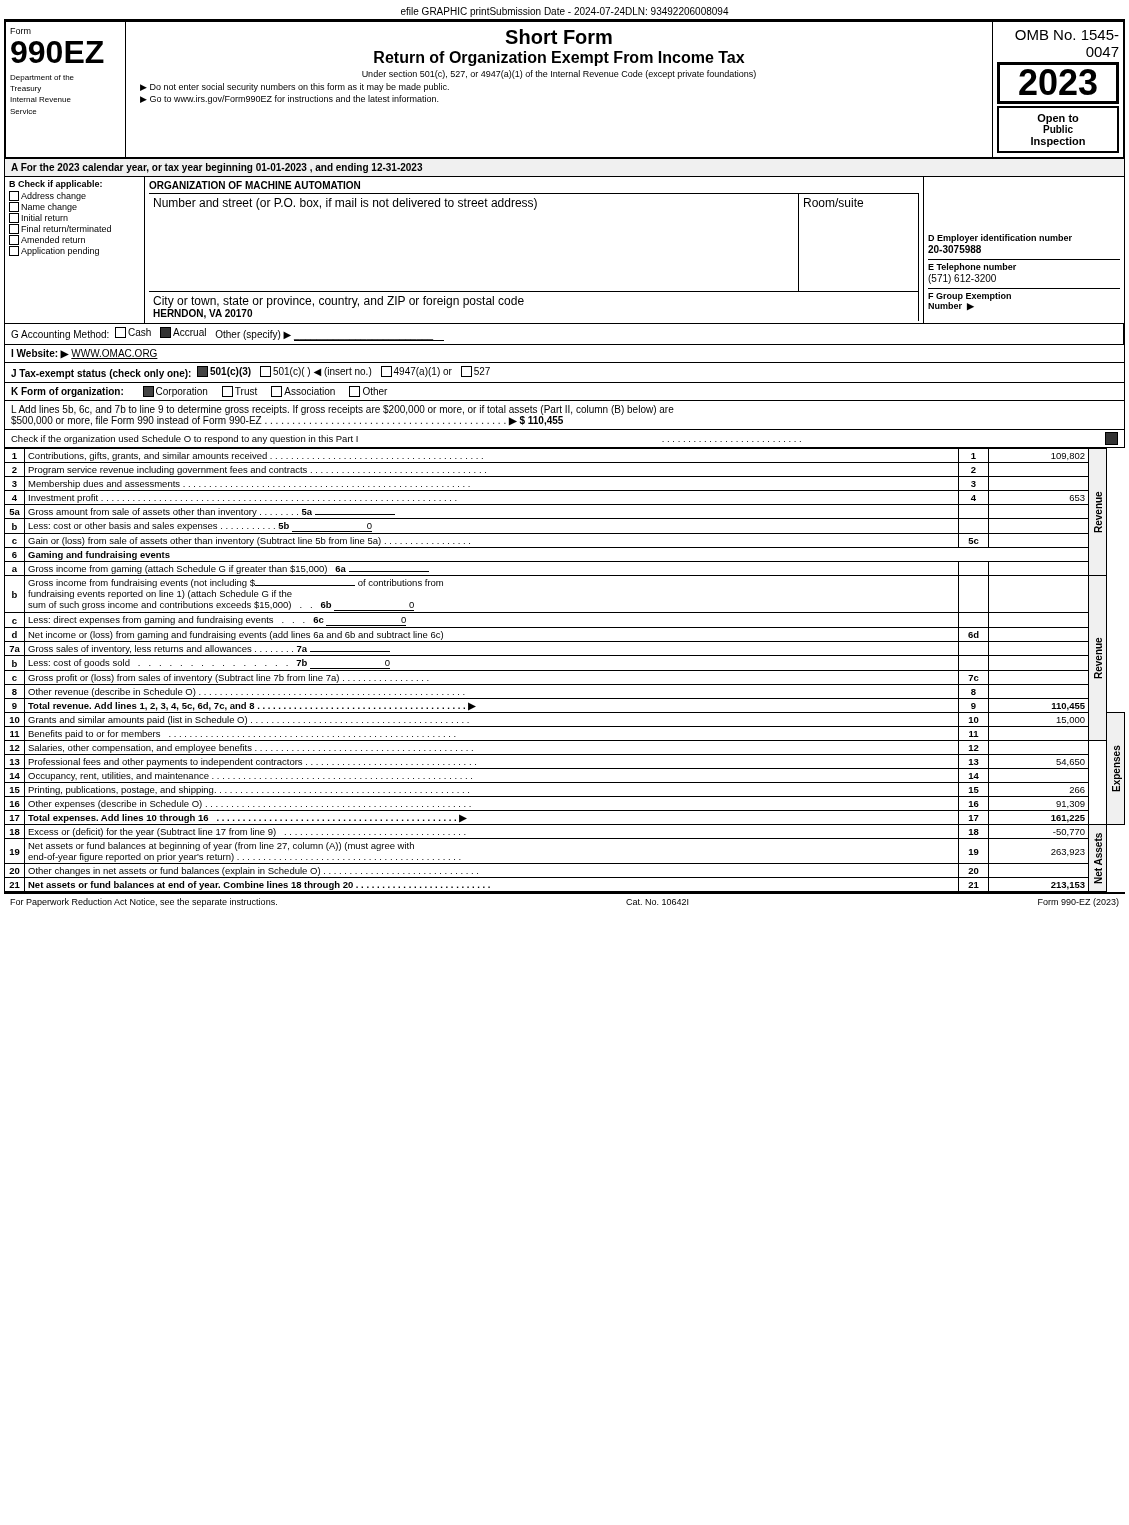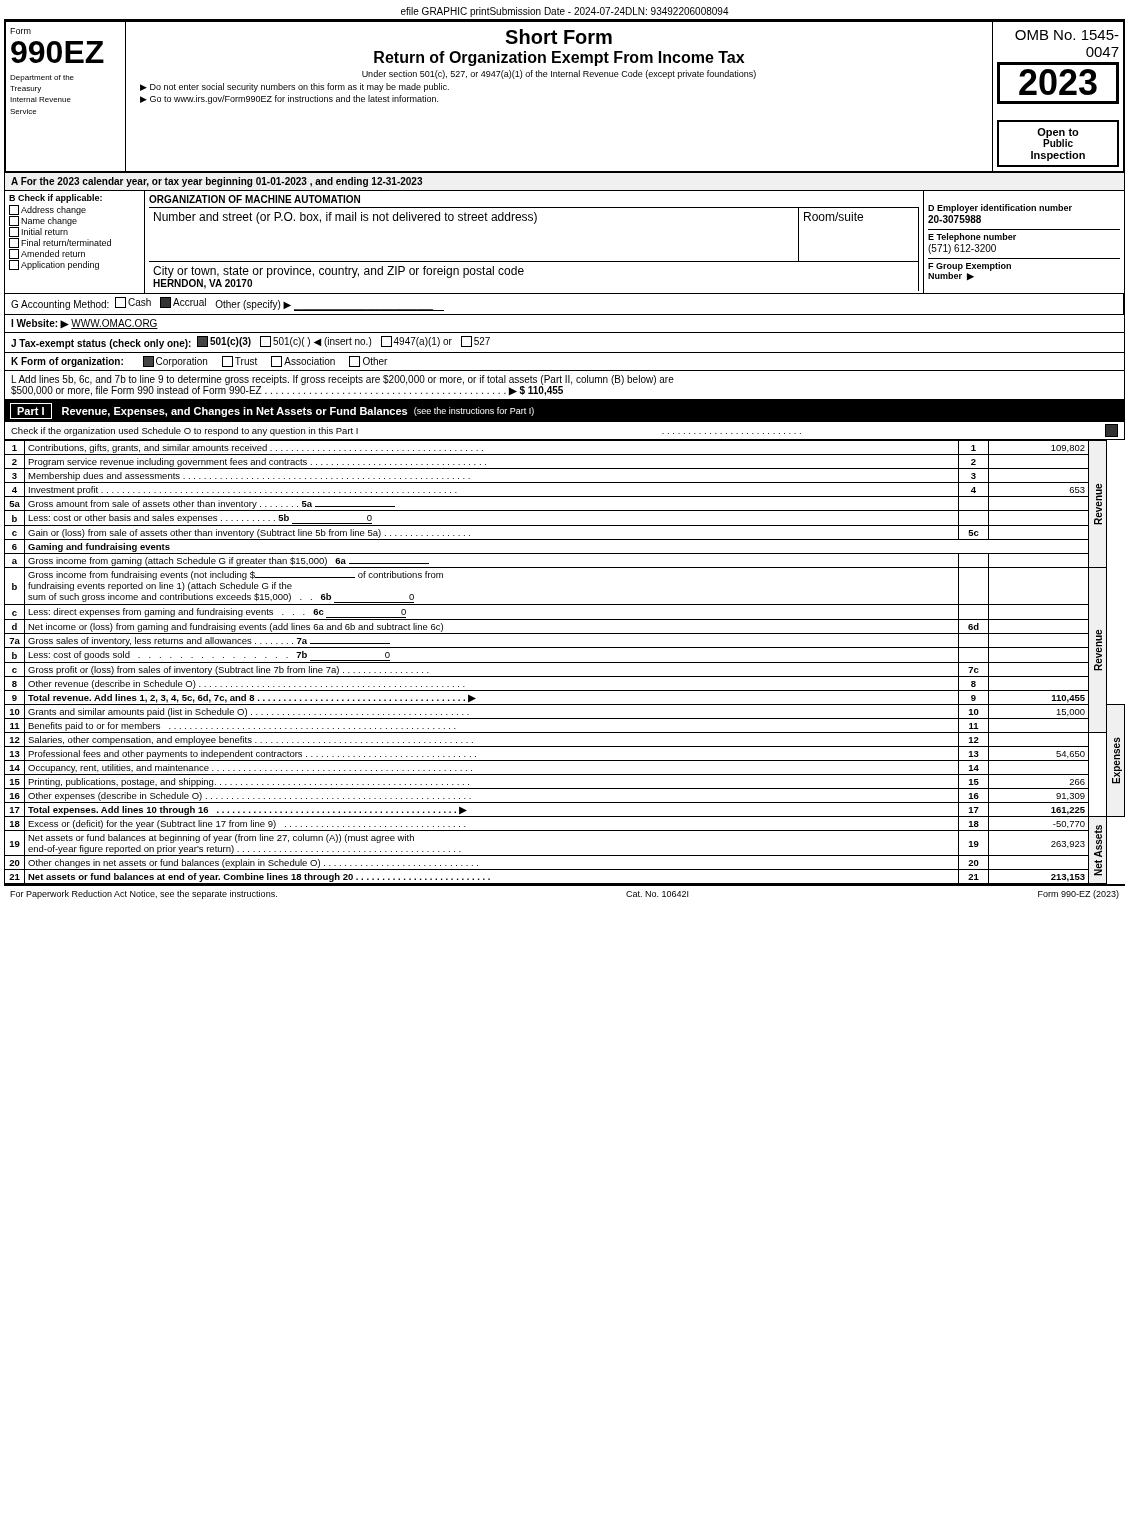--- a/index.html
+++ b/index.html
@@ -18,21 +18,21 @@
     .header-center { flex: 1; border-right: 1px solid #000; padding: 4px; text-align: center; }
     .short-form-title { font-size: 20px; font-weight: bold; }
     .return-title { font-size: 16px; font-weight: bold; }
     .under-section { font-size: 9px; margin-top: 2px; }
     .dont-enter { font-size: 9px; margin-top: 3px; text-align: left; padding-left: 10px; }
     .go-to { font-size: 9px; margin-top: 2px; text-align: left; padding-left: 10px; }
     
     .header-right { width: 130px; padding: 4px; }
     .omb { font-size: 15px; text-align: right; }
     .year-box { border: 3px solid #000; text-align: center; font-size: 36px; font-weight: bold; margin: 2px 0; line-height: 1; }
-    .open-box { border: 2px solid #000; text-align: center; padding: 4px 12px; margin-top: 16px; }
+    .open-box { border: 2px solid #000; text-align: center; padding: 4px 12px; margin-top: 2px; }
     .open-box-title { font-size: 11px; font-weight: bold; }
     .open-box-sub { font-size: 10px; font-weight: bold; }
     .open-box-detail { font-size: 11px; font-weight: bold; }
     
     
     .section-a { border: 1px solid #000; border-top: none; padding: 3px 6px; font-size: 10px; font-weight: bold; background: #f0f0f0; }
     
     
     .fields-area { border: 1px solid #000; border-top: none; }
     .fields-row { display: flex; border-bottom: 1px solid #000; }
@@ -40,21 +40,21 @@
     
     .field-b { width: 140px; border-right: 1px solid #000; padding: 2px 4px; font-size: 9px; }
     .field-b-title { font-size: 9px; font-weight: bold; margin-bottom: 2px; }
     .checkbox-row { display: flex; align-items: center; gap: 2px; margin: 1px 0; font-size: 9px; }
     .cb { width: 10px; height: 10px; border: 1px solid #000; display: inline-block; flex-shrink: 0; }
     
     .field-c { flex: 1; border-right: 1px solid #000; padding: 2px 4px; }
     .field-c-label { font-size: 9px; font-weight: bold; }
     .field-c-value { font-size: 10px; font-weight: bold; margin-top: 1px; }
     
-    .field-d { width: 200px; padding: 12px 4px; }
+    .field-d { width: 200px; padding: 12px 4px; margin-top: 44px; }
     .field-d-label { font-size: 9px; font-weight: bold; }
     .field-d-value { font-size: 10px; margin-top: 1px; }
     
     
     .address-row { display: flex; }
     .addr-main { flex: 1; border-right: 1px solid #000; padding: 2px 4px; }
     .addr-room { width: 120px; border-right: 1px solid #000; padding: 2px 4px; }
     .addr-label { font-size: 12px; }
     .addr-value { font-size: 10px; font-weight: bold; }
     
@@ -239,25 +239,20 @@
     <span class="checkbox-inline"><span class="fake-check"></span> Other</span>
   </div>
 
   <div class="l-row">
     <span>L Add lines 5b, 6c, and 7b to line 9 to determine gross receipts. If gross receipts are $200,000 or more, or if total assets (Part II, column (B) below) are</span><br>
     <span>$500,000 or more, file Form 990 instead of Form 990-EZ</span>
     <span> . . . . . . . . . . . . . . . . . . . . . . . . . . . . . . . . . . . . . . . . . . . .</span>
     <span style="font-weight:bold;">▶ $ 110,455</span>
   </div>
 
-  <div style="display:flex;align-items:center;background:#000;color:#fff;padding:3px 6px;font-size:11px;font-weight:bold;margin-top:0;">
-    <span style="margin-right:10px;border:1px solid #fff;padding:1px 6px;">Part I</span>
-    <span>Revenue, Expenses, and Changes in Net Assets or Fund Balances</span>
-    <span style="font-size:9px;font-weight:normal;margin-left:6px;">(see the instructions for Part I)</span>
-  </div>
 
   <div style="border:1px solid #000;border-top:none;padding:2px 6px;font-size:9.5px;display:flex;align-items:center;justify-content:space-between;">
     <span>Check if the organization used Schedule O to respond to any question in this Part I</span>
     <span> . . . . . . . . . . . . . . . . . . . . . . . . . . .</span>
     <span class="fake-check checked" style="width:13px;height:13px;"></span>
   </div>
 
   <table class="main-table">
     <tbody>
 

